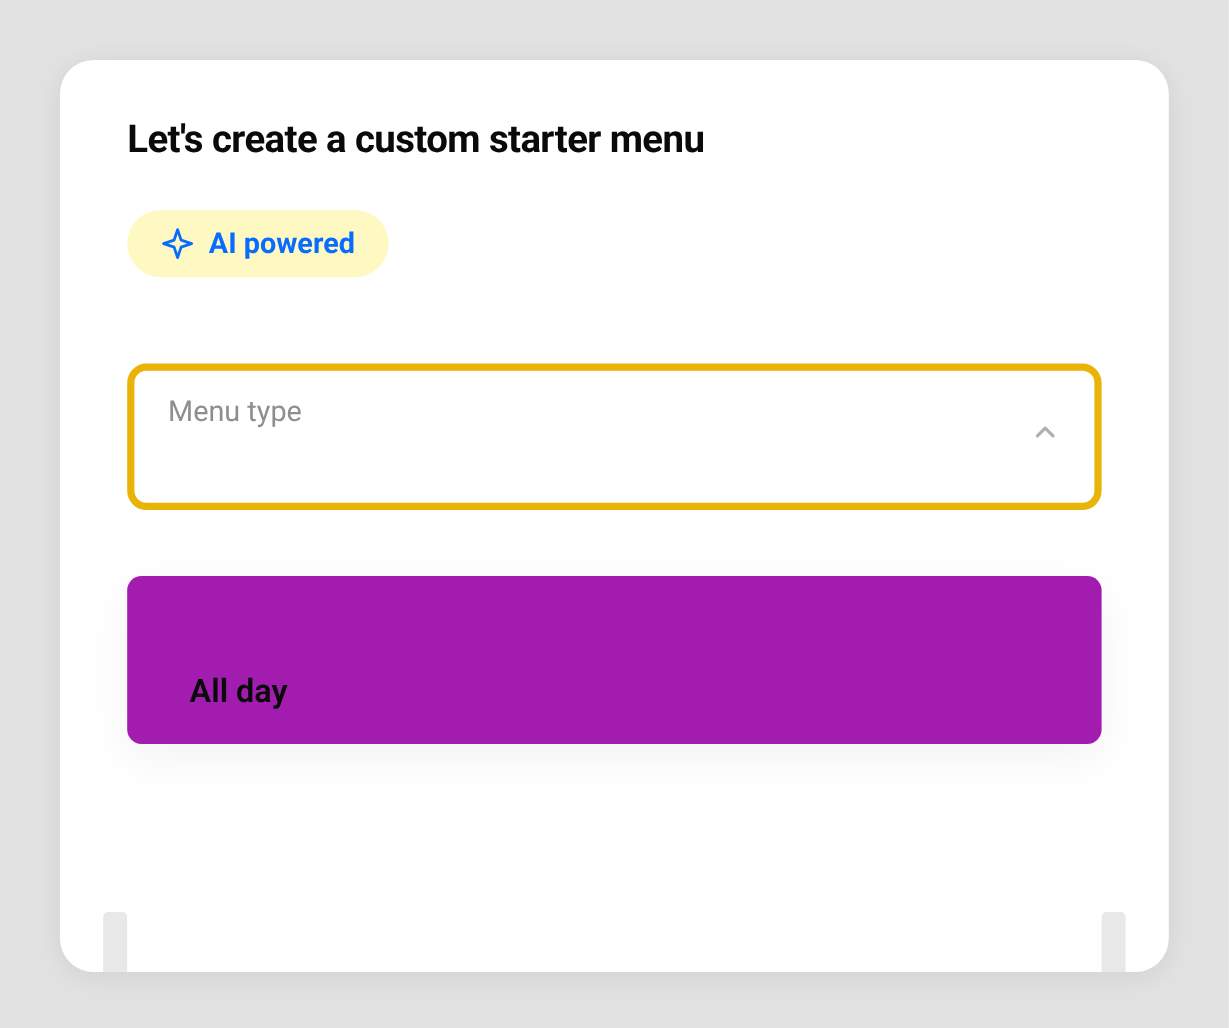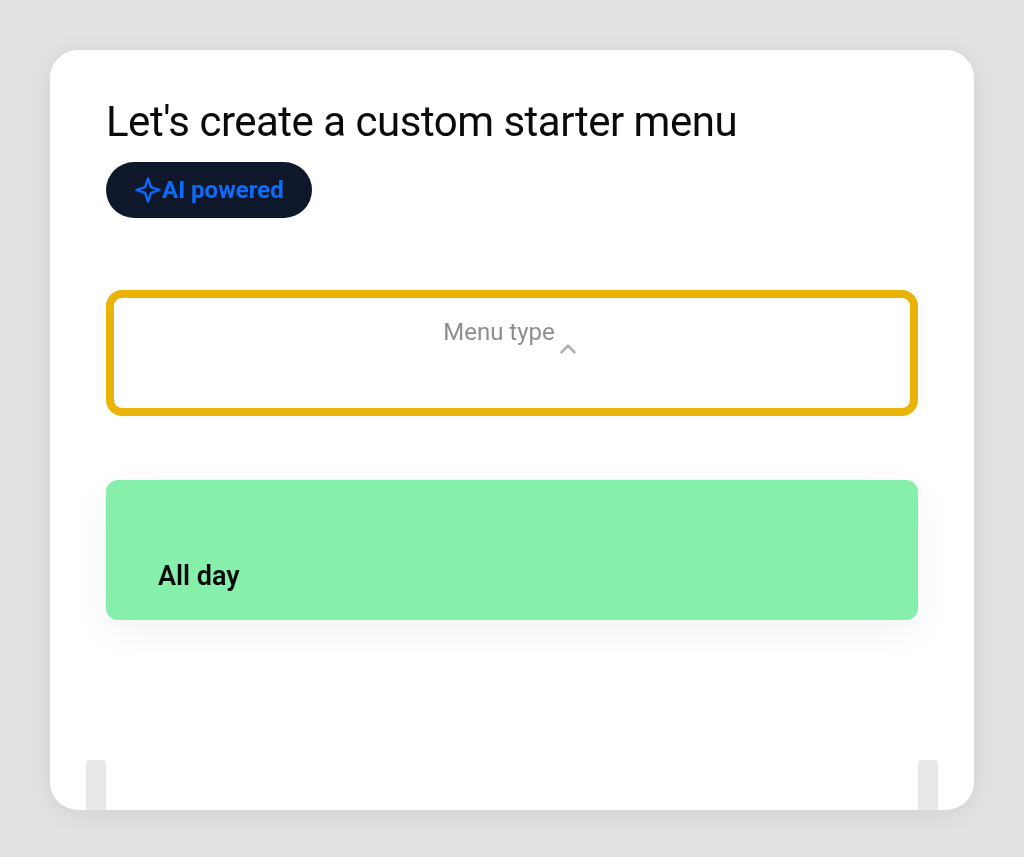--- a/index.html
+++ b/index.html
@@ -19,71 +19,72 @@
       background: #ffffff;
       border-radius: 28px;
       width: 100%;
       height: 760px;
       padding: 48px 56px 0 56px;
       box-shadow: 0 4px 24px rgba(0,0,0,0.08);
       position: relative;
       overflow: hidden;
     }
     .page-title {
-      font-size: 42px;
-      font-weight: 400;
+      font-size: 32px;
+      font-weight: 700;
       letter-spacing: -0.5px;
       color: #0a0a0a;
       line-height: 1.15;
-      margin-bottom: 16px;
+      margin-bottom: 40px;
     }
     .ai-badge {
       display: inline-flex;
       align-items: center;
-      background: #0f172a;
+      gap: 12px;
+      background: #fef9c3;
       color: #0a6cff;
       border-radius: 999px;
       padding: 14px 28px;
       font-size: 24px;
       font-weight: 700;
       margin-bottom: 72px;
     }
     .ai-badge svg {
       width: 28px;
       height: 28px;
       flex-shrink: 0;
     }
     .select-trigger {
       position: relative;
-      border: 8px solid #eab308;
+      border: 6px solid #eab308;
       border-radius: 16px;
       padding: 20px 28px 46px 28px;
       cursor: pointer;
       display: flex;
       align-items: flex-start;
-      justify-content: center;
+      justify-content: space-between;
     }
     .select-label {
       font-size: 24px;
       color: #8e8e8e;
       font-weight: 400;
     }
     .chevron {
       width: 26px;
       height: 26px;
       align-self: center;
       margin-top: 18px;
       color: #b0b0b0;
     }
     .dropdown {
       position: absolute;
       left: 56px;
       right: 56px;
       top: 430px;
-      background: #86efac;
+      background: #a21caf;
       border-radius: 12px;
       box-shadow: 0 12px 40px rgba(0,0,0,0.05);
       padding: 52px 0 0 0;
     }
     .dropdown-item {
       padding: 28px 52px;
       font-size: 27px;
       font-weight: 600;
       color: #0a0a0a;
       border-bottom: 1px solid #ececec;

